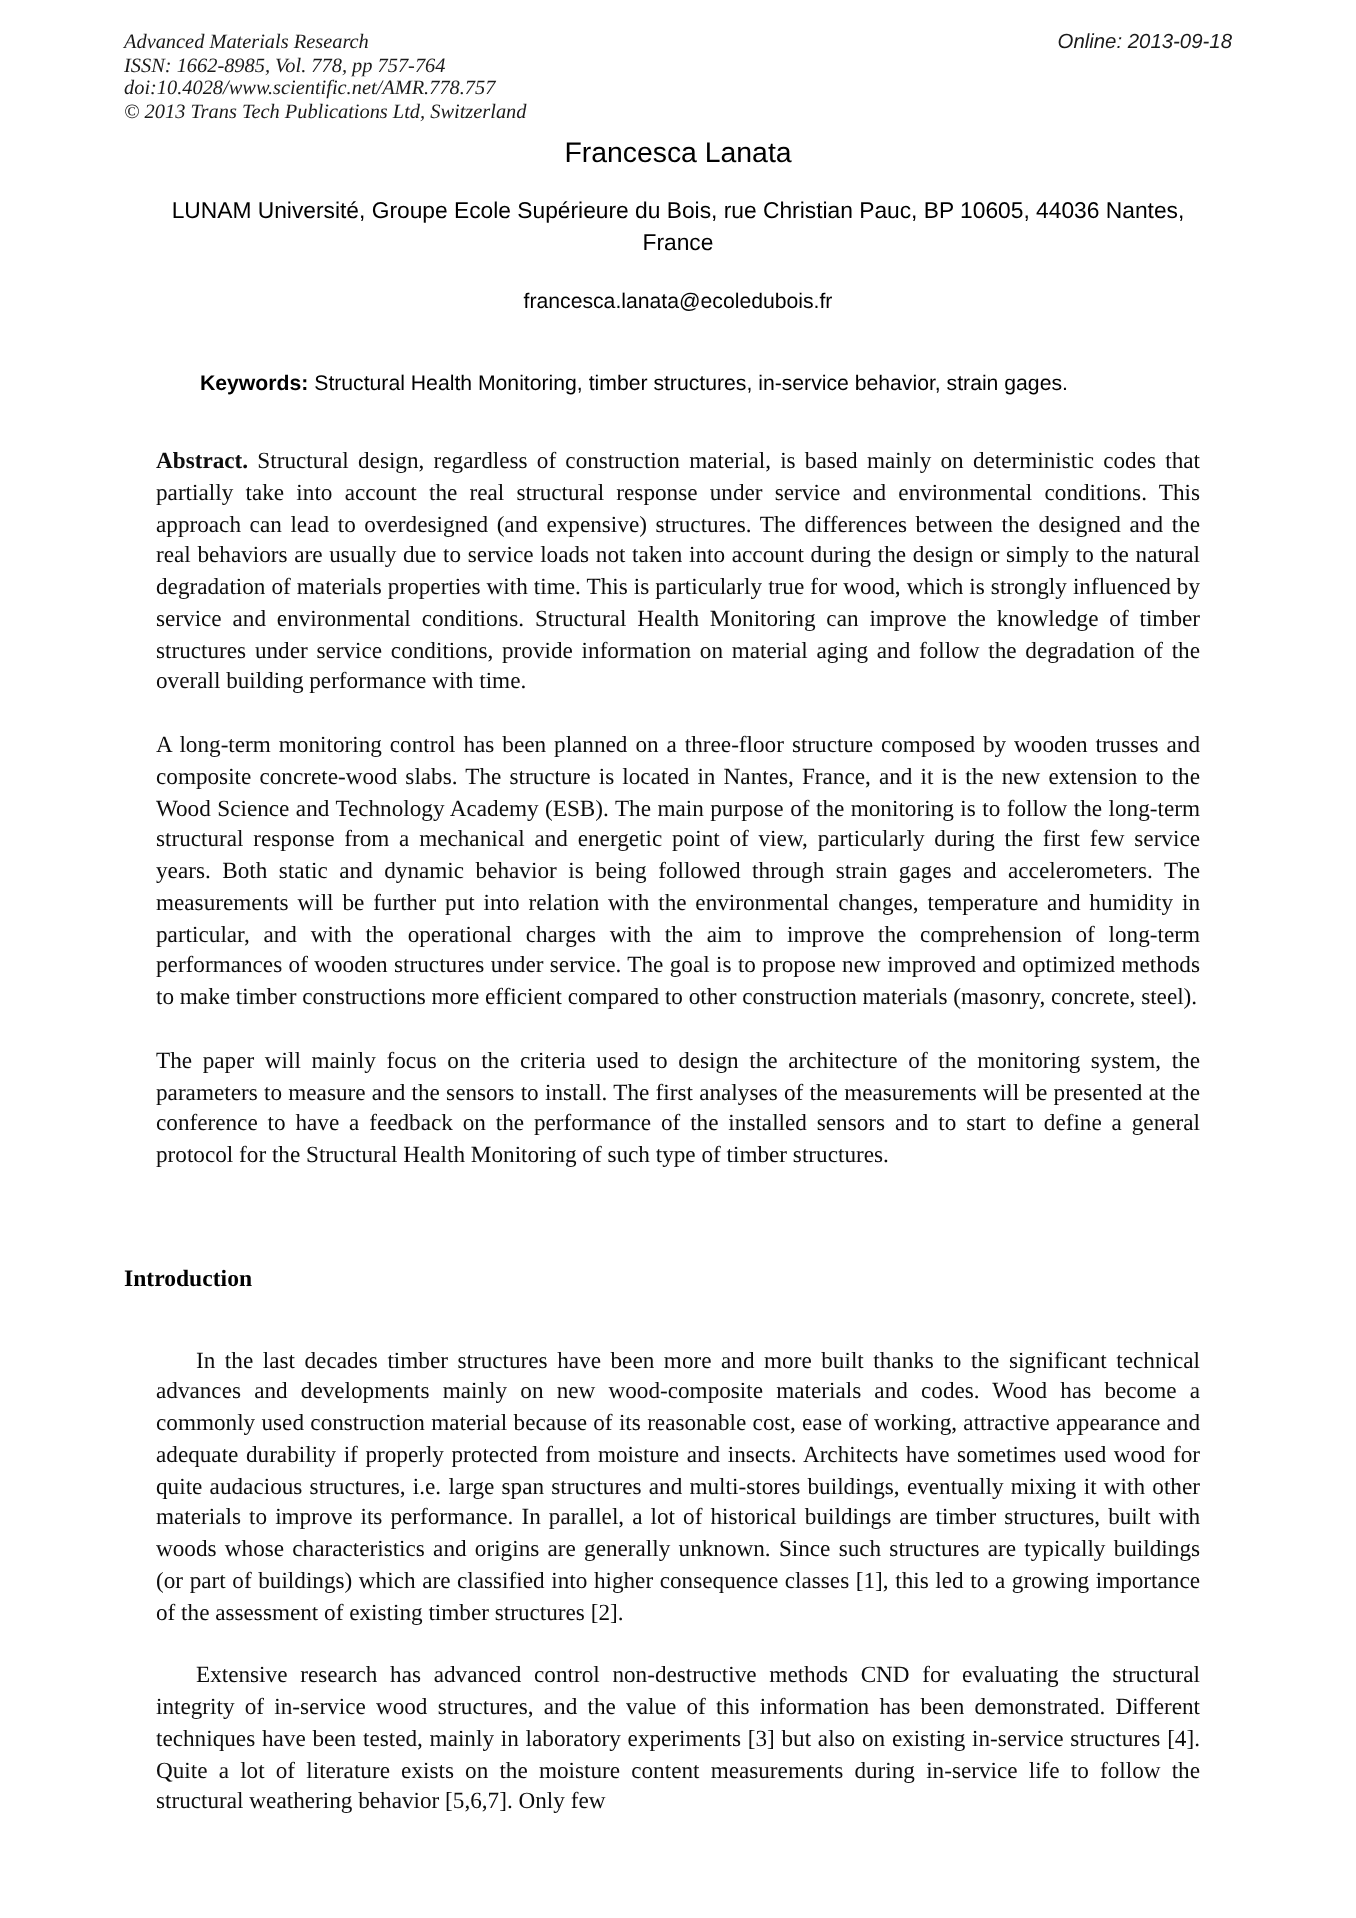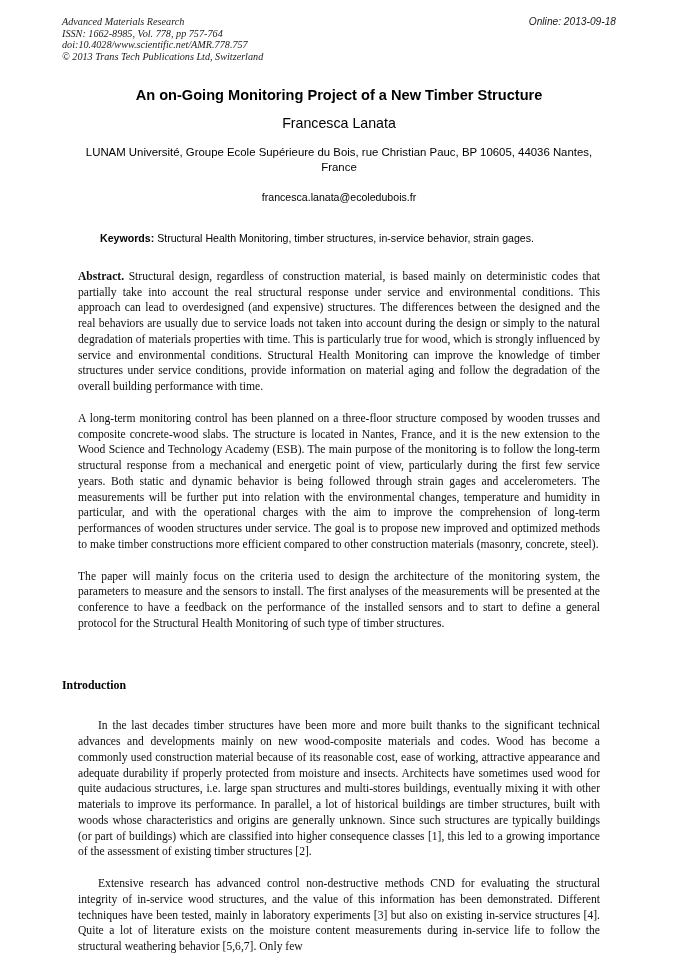--- a/index.html
+++ b/index.html
@@ -137,21 +137,20 @@
     <div class="masthead">
       <div class="masthead-left">
         <div>Advanced Materials Research</div>
         <div>ISSN: 1662-8985, Vol. 778, pp 757-764</div>
         <div>doi:10.4028/www.scientific.net/AMR.778.757</div>
         <div>© 2013 Trans Tech Publications Ltd, Switzerland</div>
       </div>
       <div class="masthead-right">Online: 2013-09-18</div>
     </div>
 
-    <h1 class="title">An on-Going Monitoring Project of a New Timber Structure</h1>
 
     <div class="author">Francesca Lanata</div>
 
     <div class="affiliation">LUNAM Université, Groupe Ecole Supérieure du Bois, rue Christian Pauc, BP 10605, 44036 Nantes, France</div>
 
     <div class="email">francesca.lanata@ecoledubois.fr</div>
 
     <div class="keywords">
       <span class="kw-label">Keywords:</span>
       <span>Structural Health Monitoring, timber structures, in-service behavior, strain gages.</span>

